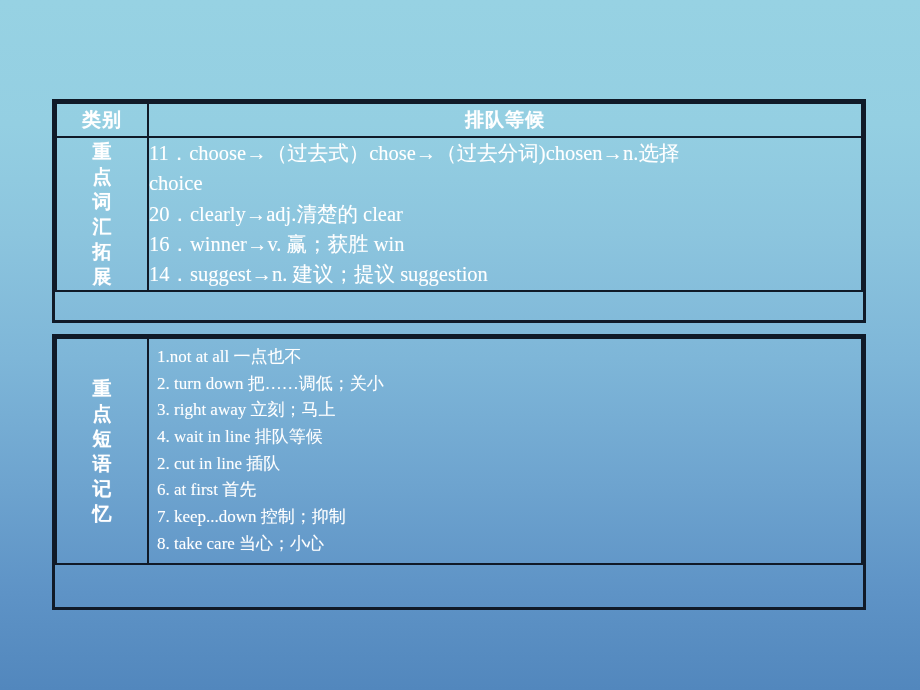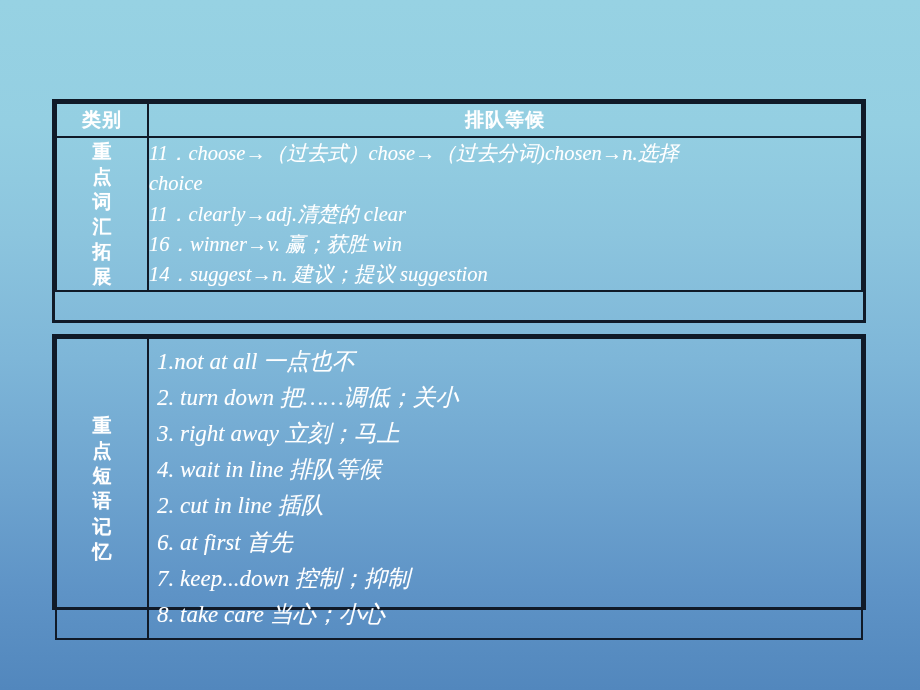--- a/index.html
+++ b/index.html
@@ -92,34 +92,33 @@
   }
 
   .body-cell {
     padding: 6px 0 6px 8px;
     color: #ffffff;
     font-family: "Liberation Serif", "DejaVu Serif", serif;
     font-size: 20.5px;
     line-height: 1.48;
     text-align: left;
     text-shadow: 0 0 1px rgba(255,255,255,0.35);
-    font-style: italic;
   }
   .body-cell .ln {
     display: block;
     white-space: nowrap;
   }
 
   
   #block-phrase {
     top: 334px;
     height: 276px;
   }
   #block-phrase .body-cell {
-    font-size: 23px;
+    font-size: 17px;
     line-height: 1.57;
     padding: 5px 0 5px 8px;
   }
 </style>
 </head>
 <body>
 
 <div class="slide">
 
   <div class="tbl-block" id="block-vocab">
@@ -134,21 +133,21 @@
           <span>重</span>
           <span>点</span>
           <span>词</span>
           <span>汇</span>
           <span>拓</span>
           <span>展</span>
         </td>
         <td class="body-cell">
           <span class="ln">11．choose→（过去式）chose→（过去分词)chosen→n.选择</span>
           <span class="ln">choice</span>
-          <span class="ln">11．clearly→adj.清楚的 clear</span>
+          <span class="ln">20．clearly→adj.清楚的 clear</span>
           <span class="ln">16．winner→v. 赢；获胜 win</span>
           <span class="ln">14．suggest→n. 建议；提议 suggestion</span>
         </td>
       </tr>
     </tbody>
       </table>
   </div>
 
   <div class="tbl-block" id="block-phrase">
     <table>

